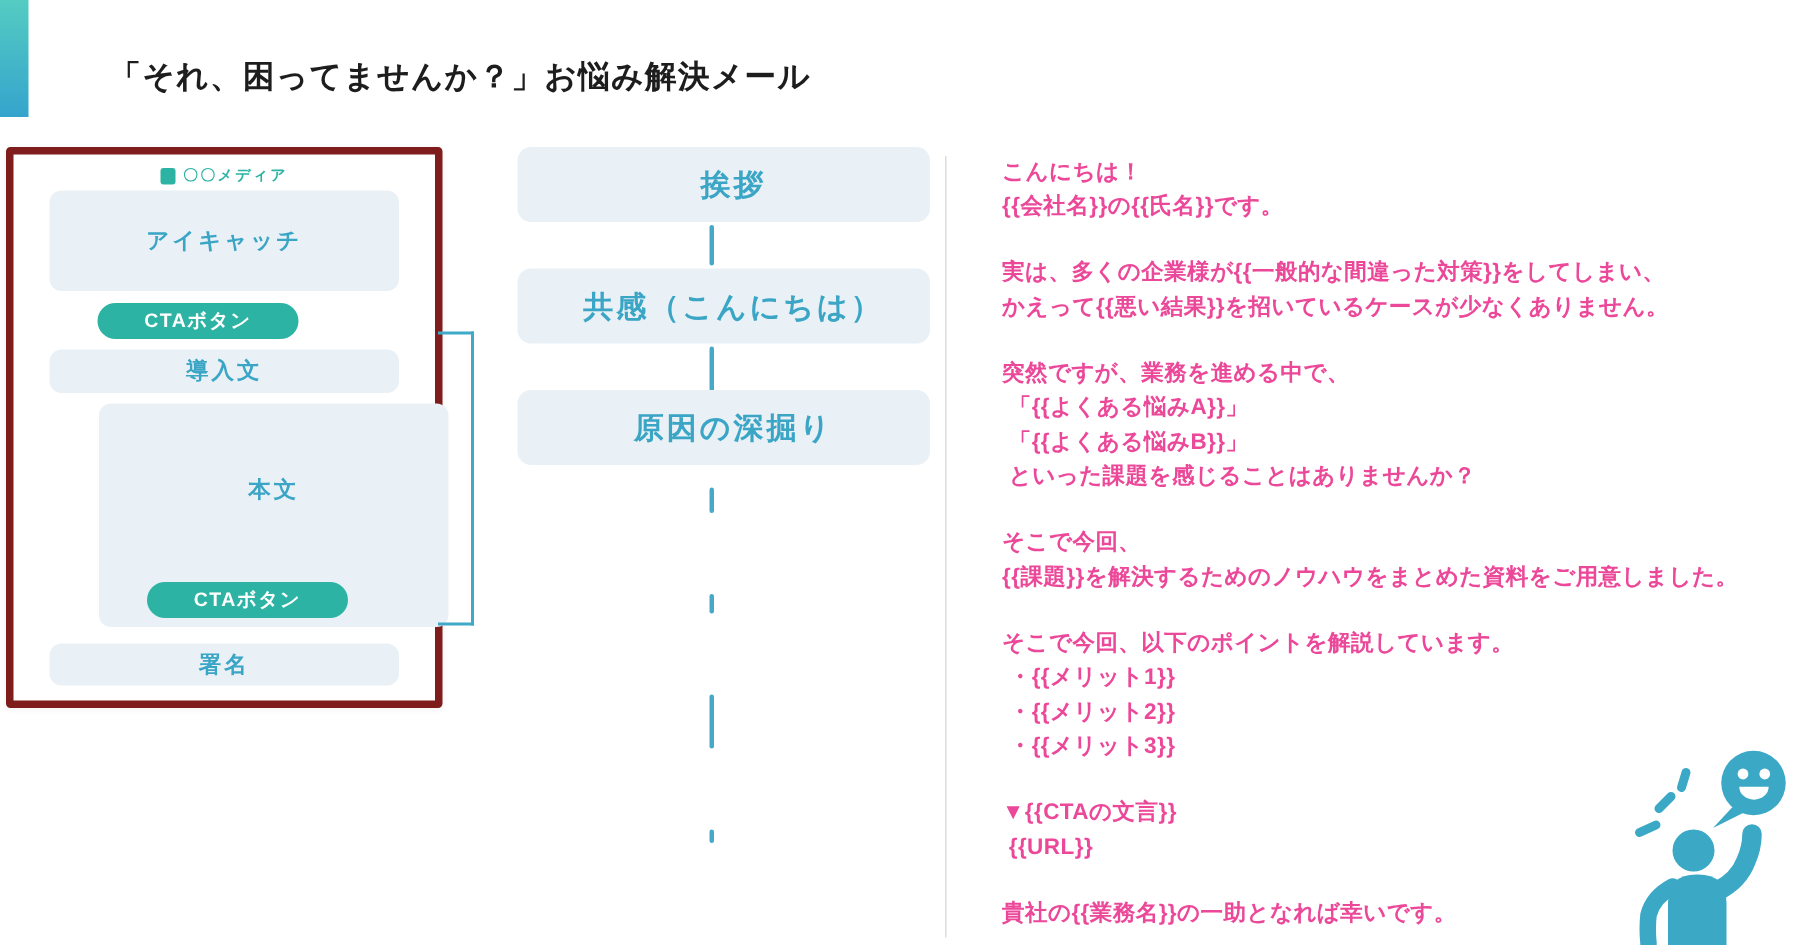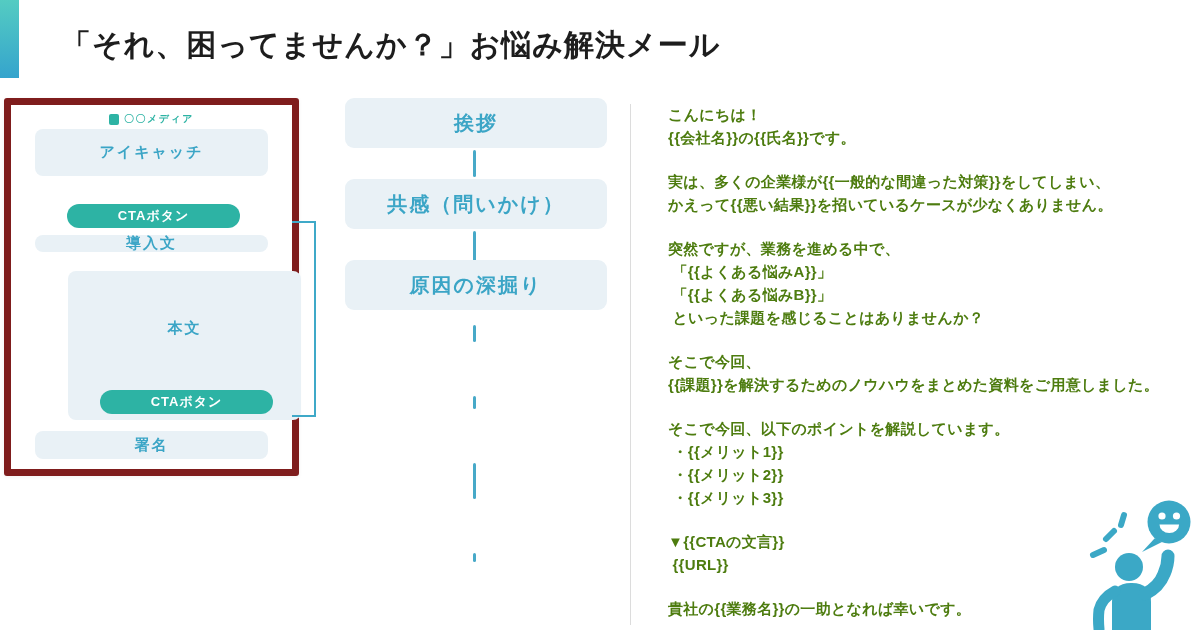--- a/index.html
+++ b/index.html
@@ -4,64 +4,64 @@
 <style>
   html,body { margin:0; padding:0; background:#fff; }
   .canvas {
     position:relative; width:1200px; height:630px; background:#ffffff;
     overflow:hidden; font-family:"Liberation Sans","DejaVu Sans",sans-serif;
   }
 
   
   .accent-bar { position:absolute; left:0; top:0; width:19px; height:78px;
     background:linear-gradient(180deg,#54ccc2 0%,#35a4cd 100%); }
-  .title { position:absolute; left:57px; top:21px; margin:4px;
-    font-size:30px; font-weight:800; color:#1d1d1d; letter-spacing:1px; white-space:nowrap; }
+  .title { position:absolute; left:57px; top:21px; margin:16px;
+    font-size:21px; font-weight:800; color:#1d1d1d; letter-spacing:1px; white-space:nowrap; }
 
   
   .mockup { position:absolute; left:4px; top:98px; width:281px; height:364px;
-    background:#fff; border:7px solid #7f1d1d; border-radius:3px;
+    background:#fff; border:5px solid #7f1d1d; border-radius:3px;
     box-shadow:0 1px 4px rgba(0,0,0,.05); }
   .logo-row { position:absolute; top:7px; left:0; right:0;
     display:flex; justify-content:center; align-items:center; gap:5px; }
   .logo-icon { width:10px; height:11px; background:#2db3a4; border-radius:2px; }
   .logo-text { font-size:10px; font-weight:700; color:#2db3a4; letter-spacing:1.5px; }
   .wf-box { position:absolute; left:24px; width:233px; background:#e9f1f6; border-radius:8px;
     display:flex; align-items:center; justify-content:center;
     color:#3ba5c6; font-weight:800; font-size:15px; letter-spacing:2px; box-sizing:border-box; }
-  .eyecatch { top:24px; height:47px; }
-  .pill { position:absolute; left:56px; width:173px; height:24px; background:#2db3a4;
+  .eyecatch { top:24px; height:67px; }
+  .pill { position:absolute; left:56px; width:134px; height:24px; background:#2db3a4;
     border-radius:13px; color:#ffffff; font-weight:800; font-size:13px; letter-spacing:1px;
     display:flex; align-items:center; justify-content:center; border:none; padding:0; cursor:pointer; }
   .pill-top { top:99px; }
-  .intro { top:130px; height:17px; }
+  .intro { top:130px; height:29px; }
   .body-box { top:166px; height:149px; padding-bottom:34px;margin-left:33px; }
   .pill-bottom { left:32px; bottom:6px; top:auto; }
   .sig { top:326px; height:28px; }
 
   
   .bracket { position:absolute; left:292px; top:221px; width:22px; height:192px;
     border-top:2px solid #3fa9c8; border-right:2px solid #3fa9c8; border-bottom:2px solid #3fa9c8; }
 
   
   .flow-box { position:absolute; left:345px; width:262px; height:50px;
     background:#e9f1f6; border-radius:9px;
     display:flex; align-items:center; justify-content:center;
-    font-size:20px; font-weight:800; color:#3ba5c6; letter-spacing:2px; }
+    font-size:20px; font-weight:800; color:#3ba5c6; letter-spacing:2px;padding-left:13px; }
   .fb1{top:98px} .fb2{top:179px} .fb3{top:260px} .fb4{top:344px}
   .fb5{top:411px} .fb6{top:501px} .fb7{top:564px}
   .flow-line { position:absolute; left:473px; width:3px; background:#47a9c8; border-radius:2px; }
   .fl1{top:150px;height:27px} .fl2{top:231px;height:40px} .fl3{top:325px;height:17px}
   .fl4{top:396px;height:13px} .fl5{top:463px;height:36px} .fl6{top:553px;height:9px}
 
   
   .divider { position:absolute; left:630px; top:104px; width:1px; height:521px; background:#dcdcdc; }
   .email { position:absolute; left:668px; top:103px; width:515px; }
   .email p { margin:0 0 21px 0; font-size:15px; line-height:23px; font-weight:700;
-    color:#4d7c0f; white-space:pre-wrap; letter-spacing:0.3px; }
+    color:#ec4899; white-space:pre-wrap; letter-spacing:0.3px; }
 
   
   .person { position:absolute; left:1085px; top:480px; }
 </style>
 </head>
 <body>
 
 <div class="canvas">
 
   <div class="accent-bar"></div>
@@ -79,21 +79,21 @@
       <span>本文</span>
       <button class="pill pill-bottom">CTAボタン</button>
     </div>
     <div class="wf-box sig">署名</div>
   </div>
 
   <div class="bracket"></div>
 
   <div class="flow-box fb1">挨拶</div>
   <div class="flow-line fl1"></div>
-  <div class="flow-box fb2">共感（問いかけ）</div>
+  <div class="flow-box fb2">共感（こんにちは）</div>
   <div class="flow-line fl2"></div>
   <div class="flow-box fb3">原因の深掘り</div>
   <div class="flow-line fl3"></div>
   <div class="flow-line fl4"></div>
   <div class="flow-line fl5"></div>
   <div class="flow-line fl6"></div>
 
   <div class="divider"></div>
 
   <div class="email">

